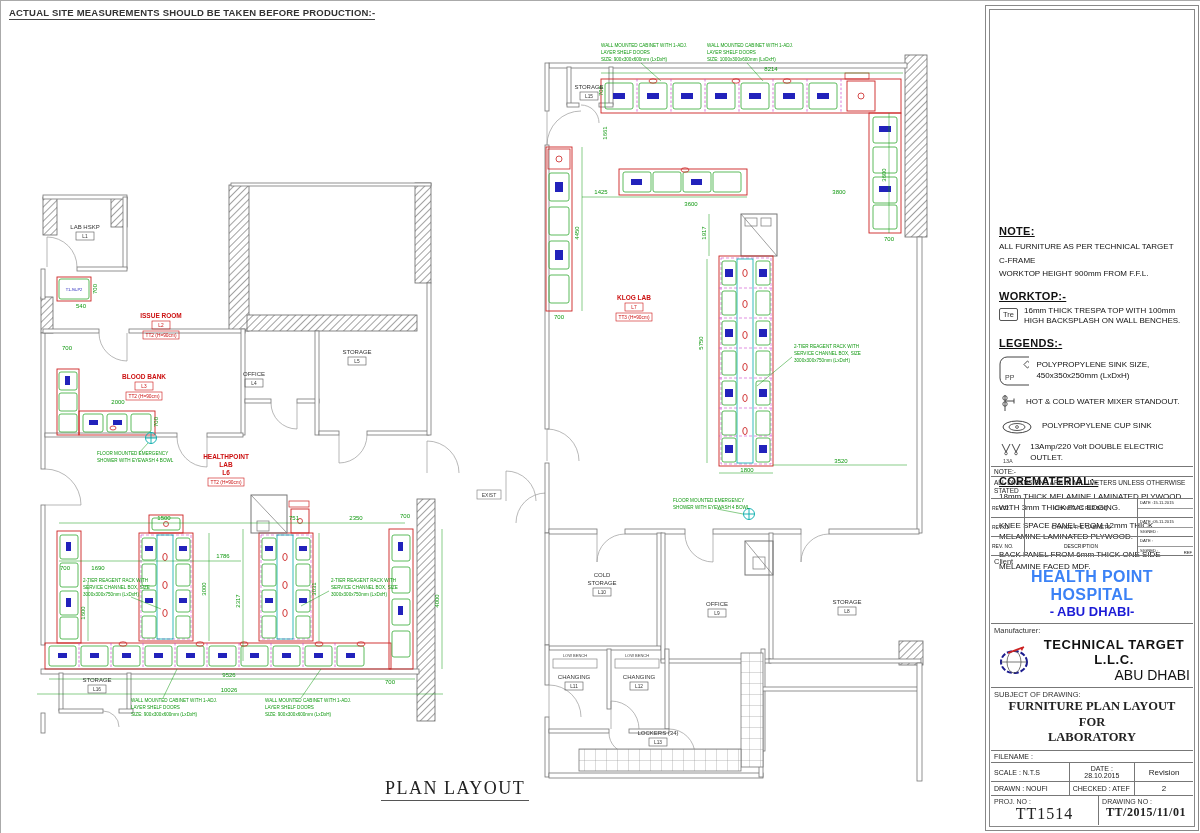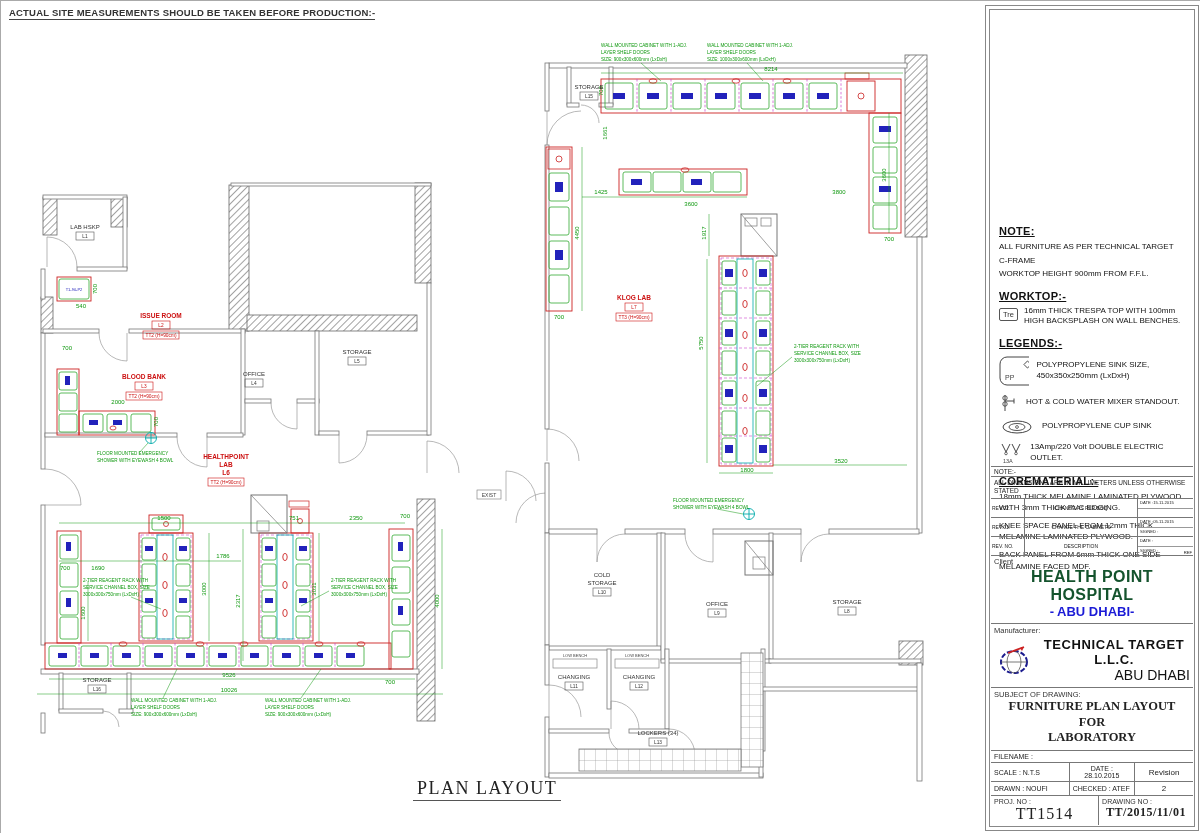--- a/index.html
+++ b/index.html
@@ -26,40 +26,40 @@
   .rev-table{border-top:1px solid #777;position:relative;}
   .rev-row{display:grid;grid-template-columns:34px 1fr 56px;border-bottom:1px solid #777;}
   .rev-no{font-size:5px;border-right:1px solid #777;padding:6px 1px;display:flex;align-items:center;}
   .rev-desc{font-size:5px;display:flex;align-items:center;justify-content:center;text-align:center;}
   .rev-right{border-left:1px solid #777;display:flex;flex-direction:column;}
   .rev-mini{font-size:4.2px;border-bottom:1px solid #999;padding:1px 2px;flex:1;}
   .rev-mini:last-child{border-bottom:none;}
   .ref-tag{position:absolute;right:1px;bottom:0;font-size:4.2px;}
   .client-box{padding:1px 3px 4px 3px;}
   .small-label{font-size:7.5px;color:#333;}
-  .client-name{font-size:16px;font-weight:bold;color:#14532d;text-align:center;letter-spacing:.4px;margin-top:2px;}
+  .client-name{font-size:16px;font-weight:bold;color:#3b82f6;text-align:center;letter-spacing:.4px;margin-top:2px;}
   .client-city{font-size:13px;font-weight:bold;color:#1b1bd6;text-align:center;}
   .manu-box{padding:2px 3px 4px 3px;}
   .manu-flex{display:flex;align-items:center;gap:4px;margin-top:2px;}
   .manu-text{flex:1;text-align:center;}
   .manu-name{font-size:13px;font-weight:bold;color:#111;letter-spacing:.6px;}
   .manu-city{font-size:14px;color:#111;text-align:right;}
   .subj-box{padding:2px 3px 4px 3px;}
   .subj-line{font-family:"Liberation Serif", serif;font-weight:bold;font-size:12.5px;text-align:center;line-height:1.25;}
   .info-row{display:flex;font-size:7px;}
   .info-cell{padding:2px 3px;border-right:1px solid #777;display:flex;align-items:center;text-align:center;}
   .info-cell:last-child{border-right:none;}
   .rev-head{width:52px;justify-content:center;font-size:8px;}
   .proj-row{display:flex;}
   .proj-cell{flex:1.15;padding:2px 3px;border-right:1px solid #777;}
   .draw-cell{flex:1;padding:2px 3px;}
   .proj-val{font-family:"Liberation Serif", serif;font-size:16px;text-align:center;letter-spacing:1px;}
   .draw-val{font-family:"Liberation Serif", serif;font-size:12px;font-weight:bold;text-align:center;letter-spacing:.5px;}
   .plan-title{position:absolute;left:380px;top:777px;font-family:"Liberation Serif", serif;
-              font-size:18px;letter-spacing:1.5px;color:#222;border-bottom:1.5px solid #555;padding:0 4px 1px 4px;margin-left:32px;}
+              font-size:18px;letter-spacing:1.5px;color:#222;border-bottom:1.5px solid #555;padding:0 4px 1px 4px;}
   
   text{font-family:"Liberation Sans", sans-serif;}
   .dimt{fill:#119911;font-size:6px;text-anchor:middle;}
   .nott{fill:#119911;font-size:4.6px;}
   .roomr{fill:#cc1111;font-size:6.5px;font-weight:bold;text-anchor:middle;}
   .roomb{fill:#333;font-size:6px;text-anchor:middle;}
   .codet{fill:#333;font-size:4.8px;text-anchor:middle;}
   .coder{fill:#cc1111;font-size:4.8px;text-anchor:middle;}
   .bluet{fill:#2222bb;font-size:4px;text-anchor:middle;}
   .tinyt{fill:#444;font-size:4px;text-anchor:middle;}

